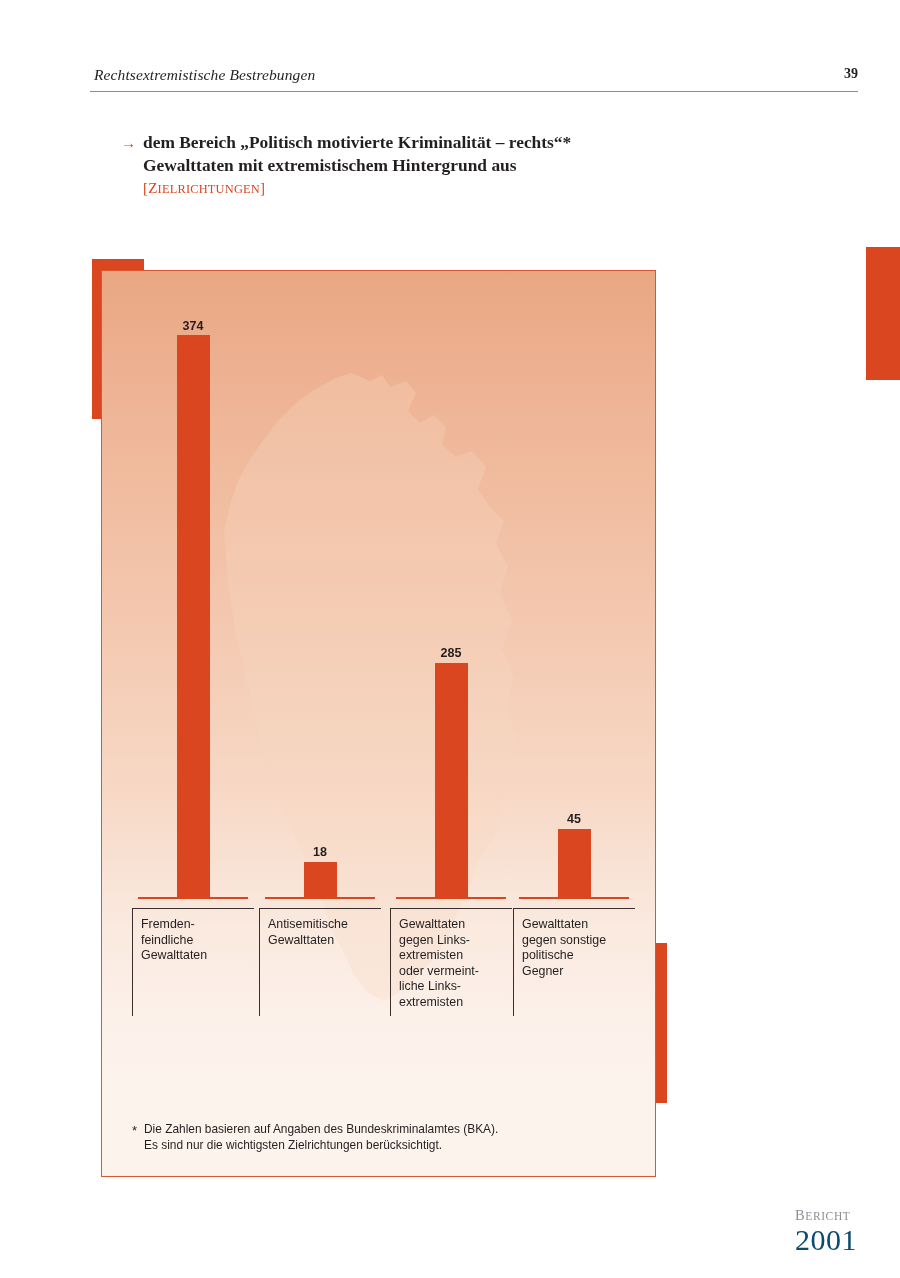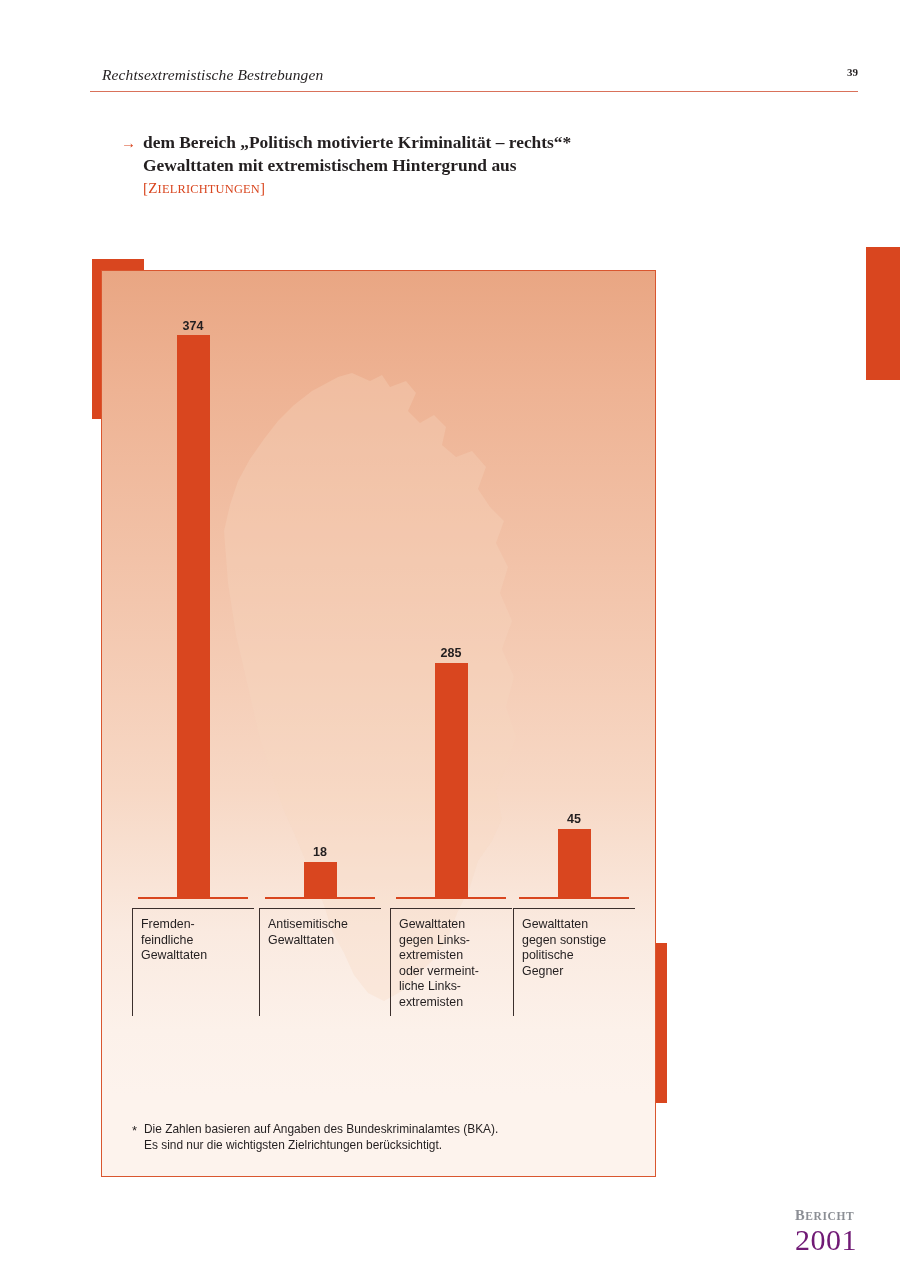--- a/index.html
+++ b/index.html
@@ -18,36 +18,36 @@
   
   #page-header {
     position: absolute;
     left: 90px;
     top: 66px;
     width: 768px;
     height: 28px;
   }
   #page-header .running-title {
     position: absolute;
-    left: 12px;
+    left: 4px;
     top: 0;
     font-family: "Liberation Serif", serif;
     font-style: italic;
     font-size: 15.5px;
     color: #231f20;
     letter-spacing: 0.1px;
     white-space: nowrap;
   }
   #page-header .page-number {
     position: absolute;
     right: 0;
     top: 0;
     font-family: "Liberation Serif", serif;
     font-weight: bold;
-    font-size: 11px;
+    font-size: 14px;
     color: #231f20;
   }
   #page-header .header-rule {
     position: absolute;
     left: 0;
     top: 25px;
     width: 768px;
     height: 1px;
     background: #d9715a;
   }
@@ -227,27 +227,26 @@
     top: 1208px;
     width: 96px;
     text-align: left;
   }
   #report-logo .logo-word {
     font-family: "Liberation Serif", serif;
     font-size: 14.5px;
     color: #8c8f95;
     letter-spacing: 0.6px;
     line-height: 15px;
-    font-weight: bold;
   }
   #report-logo .logo-word .sc { font-size: 11.5px; }
   #report-logo .logo-year {
     font-family: "Liberation Serif", serif;
     font-size: 30px;
-    color: #701a75;
+    color: #0c4a6e;
     line-height: 31px;
     letter-spacing: 0.5px;
   }
 </style>
 </head>
 <body>
 
 <div id="page-header">
   <div class="running-title">Rechtsextremistische Bestrebungen</div>
   <div class="page-number">39</div>

